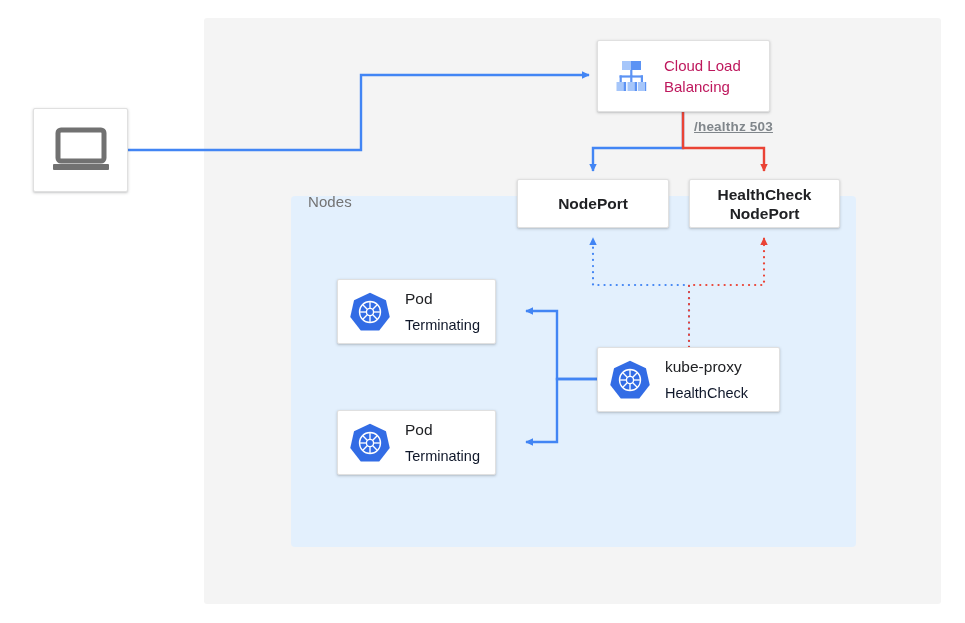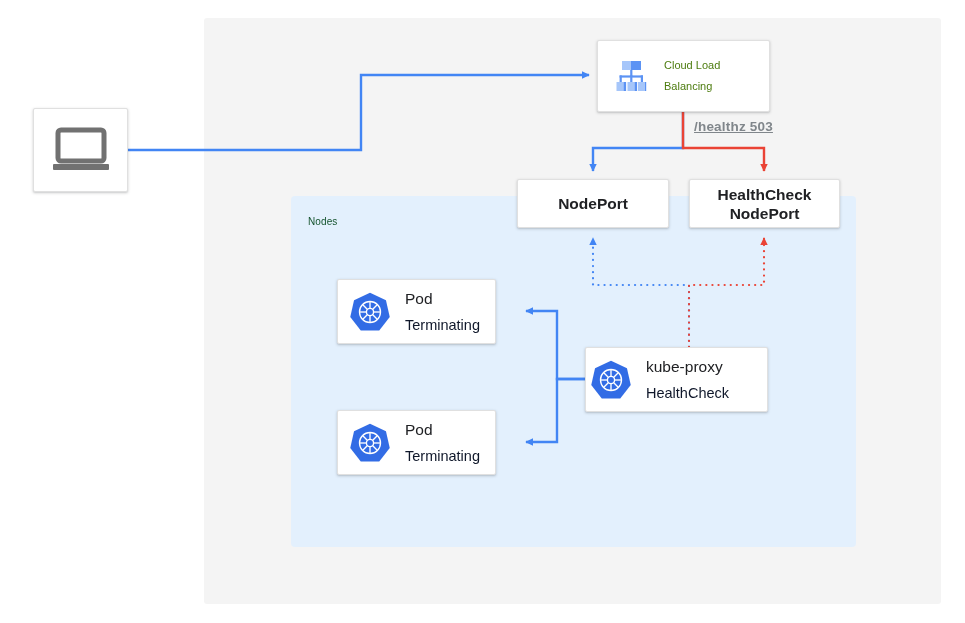--- a/index.html
+++ b/index.html
@@ -27,23 +27,23 @@
     background: #f4f4f4;
     border-radius: 3px;
   }
   #nodes-panel {
     left: 291px; top: 196px;
     width: 565px; height: 351px;
     background: #e3f0fd;
     border-radius: 4px;
   }
   #nodes-label {
-    left: 308px; top: 216px;
-    font-size: 10px;
-    color: #14532d;
+    left: 308px; top: 193px;
+    font-size: 15px;
+    color: #737373;
     letter-spacing: 0.1px;
   }
 
   
   .card {
     background: #ffffff;
     border: 1px solid #e0e0e0;
     border-radius: 2px;
     box-shadow: 0 1px 2px rgba(60,64,67,0.22), 0 1px 3px 1px rgba(60,64,67,0.06);
     box-sizing: border-box;
@@ -68,23 +68,23 @@
 
   
   #clb-card {
     left: 597px; top: 40px;
     width: 173px; height: 72px;
     padding-left: 13px;
   }
   #clb-icon { width: 40px; height: 40px; flex: 0 0 auto; display:block;}
   #clb-text {
     margin-left: 13px;
-    font-size: 11px;
+    font-size: 15px;
     line-height: 21px;
-    color: #4d7c0f;
+    color: #be185d;
     white-space: pre-line;
   }
 
   
   #nodeport-card {
     left: 517px; top: 179px;
     width: 152px; height: 49px;
   }
   #healthcheck-card {
     left: 689px; top: 179px;
@@ -100,23 +100,23 @@
 
   
   .pod-card {
     left: 337px;
     width: 159px; height: 65px;
     padding-left: 11px;
   }
   #pod-card-1 { top: 279px; }
   #pod-card-2 { top: 410px; }
   #kube-proxy-card {
-    left: 585px; top: 347px;
+    left: 597px; top: 347px;
     width: 183px; height: 65px;
-    padding-left: 4px;
+    padding-left: 11px;
   }
   .k8s-icon { width: 42px; height: 42px; flex: 0 0 auto; display:block; }
   .card-text { margin-left: 14px; }
   .card-title {
     font-size: 15.5px;
     color: #202124;
     line-height: 19px;
   }
   .card-sub {
     font-size: 14.5px;

